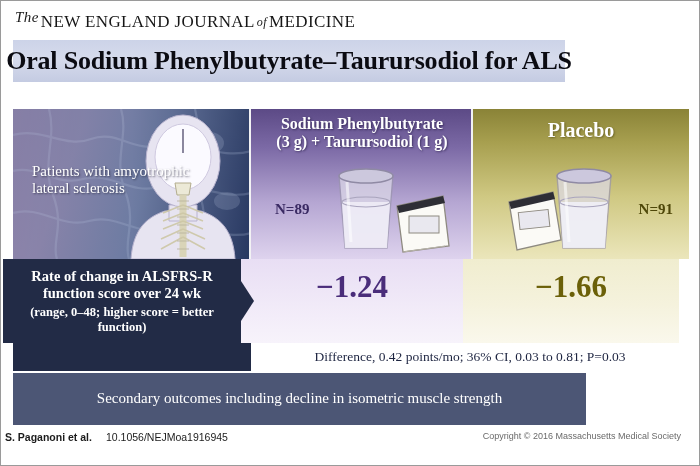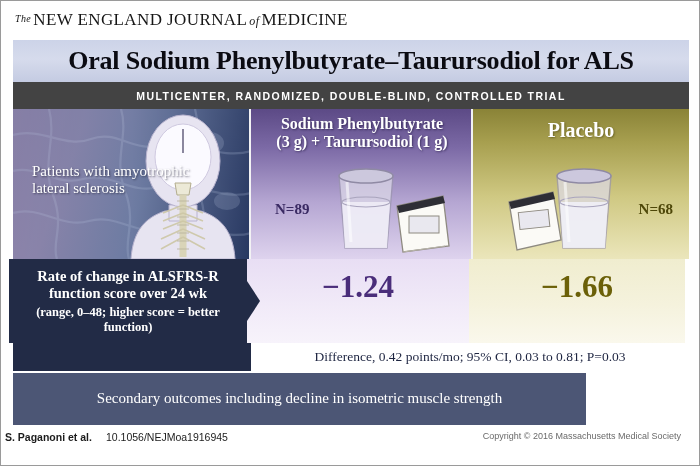--- a/index.html
+++ b/index.html
@@ -11,25 +11,25 @@
   }
   
   .masthead{
     position:absolute;left:0;top:0;width:700px;height:38px;
     background:#ffffff;display:flex;align-items:center;
   }
   .masthead-text{
     margin-left:14px;font-family:"Liberation Serif", serif;
     font-size:17px;color:#161616;letter-spacing:.4px;white-space:nowrap;
   }
-  .masthead-text .sm{font-size:10px;font-style:italic;vertical-align:.32em;margin-right:2px;text-align:center;}
+  .masthead-text .sm{font-size:15px;font-style:italic;vertical-align:.32em;margin-right:2px;text-align:center;}
   .masthead-text .of{font-size:12px;font-style:italic;padding:0 2px;margin-top:44px;}
   
   .title-band{
-    position:absolute;left:12px;top:39px;width:676px;height:42px;
+    position:absolute;left:12px;top:39px;width:552px;height:42px;
     background:linear-gradient(180deg,#ccd3e8 0%,#d6dbec 45%,#c4cbe2 100%);
     display:flex;align-items:center;justify-content:center;
   }
   .title-band h1{
     margin:0;font-family:"Liberation Serif", serif;font-weight:bold;
     font-size:26px;color:#0b0b12;letter-spacing:-.2px;white-space:nowrap;
   }
   
   .subtitle-bar{
     position:absolute;left:12px;top:81px;width:676px;height:27px;
@@ -67,21 +67,21 @@
   }
   .p-treat .panel-title{font-size:16px;}
   .p-placebo .panel-title{font-size:20px;top:10px;text-shadow:1px 1px 2px rgba(70,60,10,.55);}
   .n-label{position:absolute;font-family:"Liberation Serif", serif;font-weight:bold;font-size:15px;}
   .p-treat .n-label{left:24px;top:92px;color:#3a2a63;}
   .p-placebo .n-label{right:16px;top:92px;color:#4e4709;}
   .art{position:absolute;bottom:2px;}
   .p-treat .art{left:68px;width:150px;height:95px;}
   .p-placebo .art{left:18px;width:160px;height:95px;}
   
-  .results{position:absolute;left:8px;top:258px;width:676px;height:84px;}
+  .results{position:absolute;left:2px;top:258px;width:676px;height:84px;}
   .res-cell{position:absolute;top:0;height:84px;}
   .res-outcome{
     left:0;width:238px;background:#222b46;color:#fff;
     display:flex;align-items:center;justify-content:center;
   }
   .arrow{
     position:absolute;left:238px;top:22px;width:0;height:0;
     border-top:20px solid transparent;border-bottom:20px solid transparent;
     border-left:13px solid #222b46;z-index:3;
   }
@@ -140,23 +140,20 @@
   <div class="masthead">
     <div class="masthead-text">
       <span class="sm">The</span><span>NEW ENGLAND JOURNAL</span><span class="of">of</span><span>MEDICINE</span>
     </div>
   </div>
 
   <div class="title-band">
     <h1>Oral Sodium Phenylbutyrate–Taurursodiol for ALS</h1>
   </div>
 
-  <div class="subtitle-bar">
-    <span>MULTICENTER, RANDOMIZED, DOUBLE-BLIND, CONTROLLED TRIAL</span>
-  </div>
 
   <div class="panels">
 
     <div class="panel p-patients">
       <svg class="neuro" viewBox="0 0 238 150" preserveAspectRatio="none">
         <defs>
           <linearGradient id="nbg" x1="0" y1="0" x2="1" y2="0">
             <stop offset="0" stop-color="#8d85ab"></stop>
             <stop offset="0.5" stop-color="#6d7ba2"></stop>
             <stop offset="1" stop-color="#24345c"></stop>
@@ -221,21 +218,21 @@
         <path d="M78,44 L124,34 L126,41 L80,51 Z" fill="#2e2e35"></path>
         <rect x="90" y="54" width="30" height="17" fill="#e9e8ef" stroke="#8e8a80" stroke-width="1"></rect>
         <path d="M84,90 L126,84" stroke="#b8b4aa" stroke-width="1" fill="none"></path>
       </svg>
     </div>
 
     <div class="divider-v" style="left:458px;"></div>
 
     <div class="panel p-placebo">
       <div class="panel-title">Placebo</div>
-      <div class="n-label">N=68</div>
+      <div class="n-label">N=91</div>
       <svg class="art" viewBox="0 0 160 95">
         <path d="M66,14 L120,14 L114,86 L72,86 Z" fill="#dedbe9" opacity="0.72" stroke="#9a95ad" stroke-width="1.4"></path>
         <path d="M69,40 L117,40 L114,86 L72,86 Z" fill="#f0eff7" opacity="0.9"></path>
         <ellipse cx="93" cy="14" rx="27" ry="7" fill="#ccc8dd" stroke="#8f8aa4" stroke-width="1.4"></ellipse>
         <ellipse cx="93" cy="40" rx="24" ry="5" fill="none" stroke="#a9a4bd" stroke-width="1.1"></ellipse>
         <path d="M74,20 L78,80" stroke="#ffffff" stroke-width="3" opacity="0.55" fill="none"></path>
         <path d="M18,40 L62,30 L70,78 L26,88 Z" fill="#fbfaf6" stroke="#8e8a80" stroke-width="1.3"></path>
         <path d="M18,40 L62,30 L64,37 L20,47 Z" fill="#2e2e35"></path>
         <rect x="28" y="49" width="30" height="17" fill="#e9e8ef" stroke="#8e8a80" stroke-width="1" transform="rotate(-6 43 57)"></rect>
       </svg>
@@ -257,21 +254,21 @@
     </div>
 
     <div class="res-cell res-placebo">
       <div class="res-value">−1.66</div>
       <div class="res-unit">points/mo</div>
     </div>
   </div>
 
   <div class="diff-left-fill"></div>
   <div class="difference">
-    <span>Difference, 0.42 points/mo; 95% CI, 0.03 to 0.81; P=0.03</span>
+    <span>Difference, 0.42 points/mo; 36% CI, 0.03 to 0.81; P=0.03</span>
   </div>
 
   <div class="conclusion">
     <p>
       <span>Secondary outcomes including decline in isometric muscle strength</span><br>
     </p>
   </div>
 
   <div class="footer">
     <span class="authors">S. Paganoni et al.</span>

